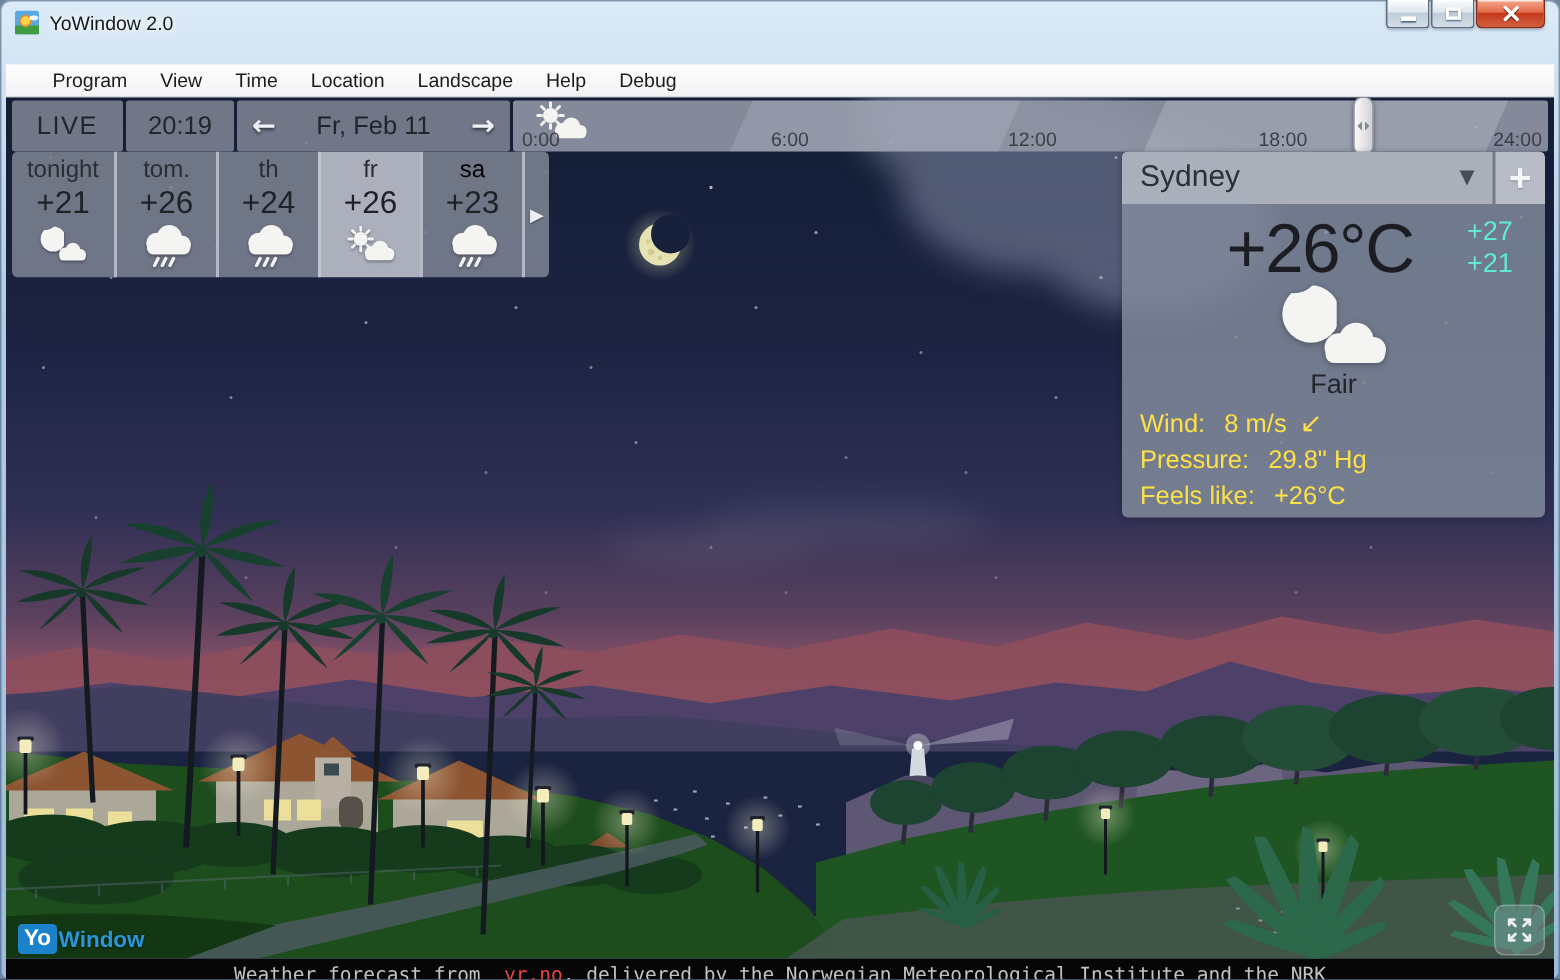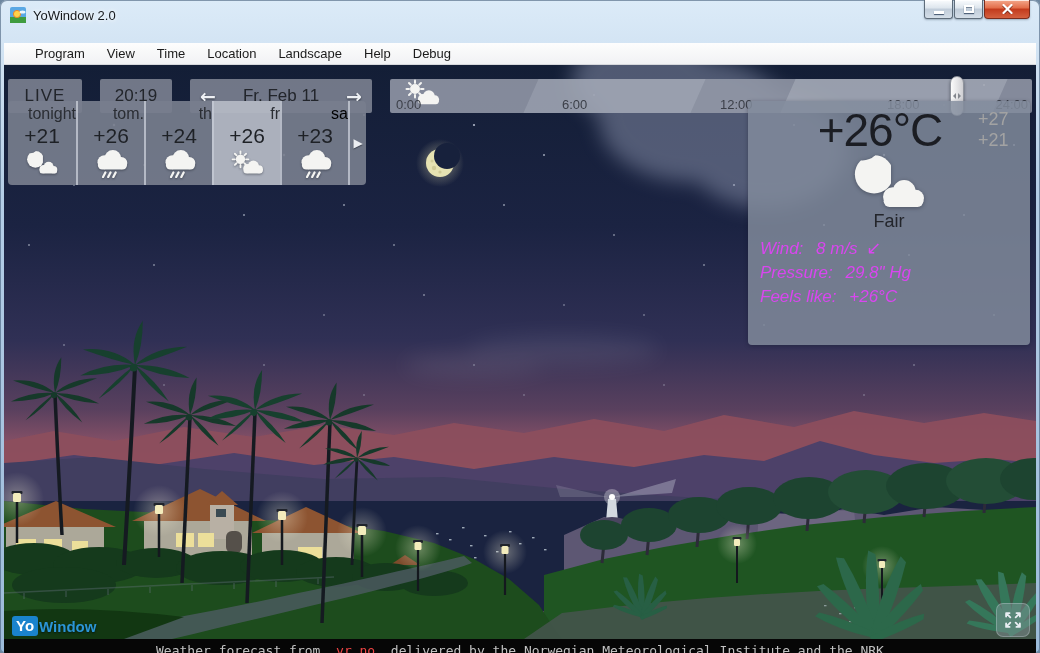--- a/index.html
+++ b/index.html
@@ -25,21 +25,21 @@
   
   .app{ margin:13px 4px; width:1032px; }
   .menubar{ height:22px; background:linear-gradient(#fdfdfd,#f1f2f4); border-bottom:1px solid #d6d8dc;
     display:flex; align-items:center; padding-left:20px; }
   .menu-item{ font-size:13px; color:#1b1b1b; padding:3px 11px; cursor:default; }
 
   .content{ position:relative; width:1032px; height:574px; overflow:hidden; background:#141f37; }
   .scene{ position:absolute; left:0; top:0; width:100%; height:100%; display:block; }
 
   
-  .toolbar{ position:absolute; left:4px; right:4px; top:14px; height:34px; display:flex; gap:18px; }
+  .toolbar{ position:absolute; left:4px; right:4px; top:2px; height:34px; display:flex; gap:2px; }
   .tseg{ background:rgba(126,132,147,.88); color:#22252b; display:flex; align-items:center; justify-content:center;
     font-size:17px; border-radius:2px; }
   .tseg.live{ width:74px; letter-spacing:1px; }
   .tseg.time{ width:72px; }
   .tseg.dateseg{ width:182px; justify-content:space-between; padding:0 10px; }
   .nav-arrow{ font-family:"DejaVu Sans",sans-serif; font-size:19px; font-weight:bold; color:#eef0f4;
     text-shadow:0 1px 2px rgba(20,25,35,.7); cursor:pointer; line-height:1; }
   .date-label{ font-size:17px; }
   .timeline{ position:relative; flex:1; background:rgba(148,154,169,.88); border-radius:2px; overflow:visible; }
   .tl-band{ position:absolute; top:0; bottom:0; background:rgba(235,238,245,.14); transform:skewX(-24deg); }
@@ -53,44 +53,44 @@
   .handle-marks{ display:flex; gap:2px; }
   .handle-marks i{ display:block; width:0; height:0; border-top:3px solid transparent; border-bottom:3px solid transparent; }
   .handle-marks i.l{ border-right:3.5px solid #84878e; }
   .handle-marks i.r{ border-left:3.5px solid #84878e; }
 
   
   .forecast{ position:absolute; left:4px; top:36px; height:84px; display:flex; border-radius:4px; overflow:hidden; }
   .fcell{ width:68px; background:rgba(119,126,141,.92); text-align:center; padding-top:3px; cursor:pointer; }
   .fcell + .fcell{ border-left:2px solid rgba(198,203,213,.8); }
   .fcell.sel{ background:rgba(179,184,195,.95); }
-  .fday{ font-size:16px; color:#2a2d33; line-height:19px;text-align:right; }
+  .fday{ font-size:16px; color:#2a2d33; line-height:19px; }
   .fday.weekend{ color:#000000; }
   .ftemp{ font-size:21px; color:#1e2126; line-height:25px; }
   .ficon{ display:block; margin:2px auto 0; filter:drop-shadow(0 1px 1px rgba(20,25,35,.45)); }
   .fmore{ width:18px; background:rgba(119,126,141,.92); border-left:2px solid rgba(198,203,213,.8);
     display:flex; align-items:center; justify-content:center; color:#eceef2; font-size:12px;
     font-family:"DejaVu Sans",sans-serif; cursor:pointer; text-shadow:0 1px 1px rgba(20,25,35,.6); }
 
   
   .panel{ position:absolute; right:6px; top:36px; width:282px; height:244px; border-radius:4px;
     background:rgba(130,139,156,.84); box-shadow:0 1px 4px rgba(15,20,35,.35); overflow:hidden; }
   .panel-header{ height:35px; display:flex; gap:2px; }
   .loc-select{ flex:1; background:rgba(173,178,189,.95); display:flex; align-items:center; padding:0 12px;
     font-size:20px; color:#2c2f36; cursor:pointer; }
   .loc-select .dd{ margin-left:auto; font-size:13px; color:#484c55; font-family:"DejaVu Sans",sans-serif; }
   .add-btn{ width:33px; background:rgba(188,192,201,.95); color:#f6f7f9; font-size:26px; font-weight:bold;
     display:flex; align-items:center; justify-content:center; cursor:pointer; text-shadow:0 1px 1px rgba(40,45,60,.4); }
   .temp-row{ display:flex; align-items:center; padding:2px 8px 0 8px; }
   .cur-temp{ flex:1; text-align:center; font-size:46px; color:#1b1d23; letter-spacing:-1px; padding-left:26px; }
-  .hilo{ width:44px; font-size:18px; color:#a3a3a3; line-height:21px; }
+  .hilo{ width:44px; font-size:18px; color:#5eead4; line-height:21px; }
   .cond-icon{ display:block; margin:-4px auto 0; filter:drop-shadow(0 1px 2px rgba(20,25,35,.4)); }
   .cond{ text-align:center; font-size:18px; color:#23252b; margin-top:-6px; }
   .details{ padding:4px 0 0 12px; }
-  .detail{ font-size:17px; color:#d946ef; line-height:24px;font-style:italic; }
+  .detail{ font-size:17px; color:#fde047; line-height:24px; }
   .warrow{ font-family:"DejaVu Sans",sans-serif; font-size:18px; margin-left:4px; }
 
   
   .logo{ position:absolute; left:8px; bottom:3px; display:flex; align-items:center; }
   .logo .yo{ background:#1a83cc; color:#fff; font-weight:bold; font-size:15px; padding:1px 4px 2px; border-radius:3px; }
   .logo .wnd{ color:#2b96d6; font-weight:bold; font-size:15px; margin-left:1px; text-shadow:0 1px 2px rgba(0,10,20,.7); }
   .fullscreen{ position:absolute; right:6px; bottom:2px; width:34px; height:34px; border-radius:7px;
     background:rgba(150,160,172,.38); border:1px solid rgba(220,228,235,.3); cursor:pointer;
     display:flex; align-items:center; justify-content:center; }
 
@@ -517,20 +517,27 @@
           <div class="fday weekend">sa</div>
           <div class="ftemp">+23</div>
           <svg class="ficon" width="36" height="28" viewBox="0 0 38 30">
               <use href="#ic-rain"></use>
             </svg>
         </div>
         <div class="fmore">▶</div>
       </div>
 
       <div class="panel">
+        <div class="panel-header">
+          <div class="loc-select">
+            <span>Sydney</span>
+            <span class="dd">▼</span>
+          </div>
+          <div class="add-btn">+</div>
+        </div>
         <div class="temp-row">
           <div class="cur-temp">+26°C</div>
           <div class="hilo">
             <div>+27</div>
             <div>+21</div>
           </div>
         </div>
         <svg class="cond-icon" width="86" height="64" viewBox="0 0 38 30">
             <use href="#ic-mooncloud"></use>
           </svg>

